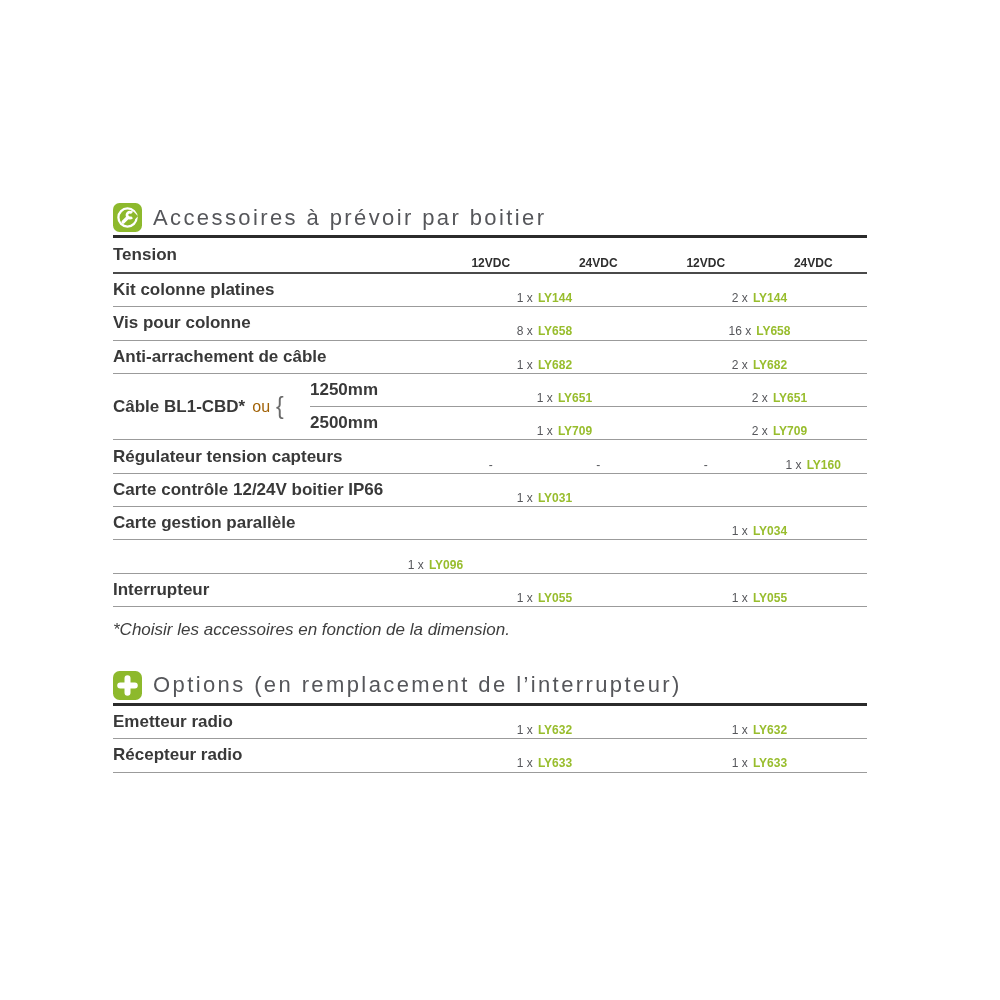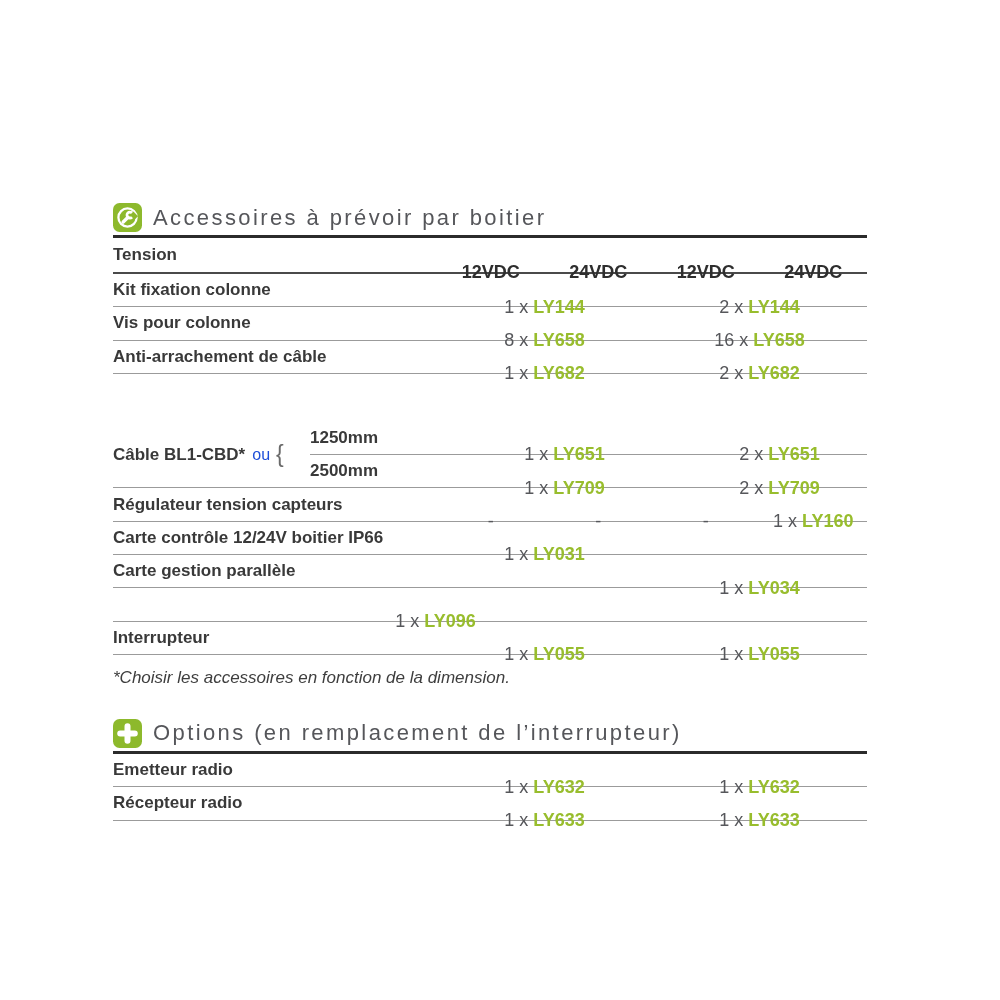--- a/index.html
+++ b/index.html
@@ -24,41 +24,41 @@
     border-bottom:1px solid #9b9b9b;position:relative;
   }
   .trow.r-tension{height:36px;border-bottom:2px solid #4a4a4a;align-items:center;}
   .trow.r-montage{height:33px;border-bottom:1px solid #8a8a8a;}
   .tlabel{
     flex:0 0 324px;font-weight:700;font-size:17px;color:#393939;
     white-space:nowrap;
   }
   .tvals{flex:1;position:relative;align-self:stretch;}
   .vcell{
-    position:absolute;top:17px;height:100%;display:flex;align-items:center;
-    justify-content:center;font-size:18px;white-space:nowrap;
+    position:absolute;top:8px;height:100%;display:flex;align-items:center;
+    justify-content:center;font-size:12px;white-space:nowrap;
   }
   .p-g1{left:0;width:215px;}
   .p-g2{left:215px;width:215px;}
   .p-c1{left:0;width:107.5px;}
   .p-c2{left:107.5px;width:107.5px;}
   .p-c3{left:215px;width:107.5px;}
   .p-c4{left:322.5px;width:107.5px;}
   .col-head,.group-head{font-weight:700;color:#2e2e2e;}
   .qty{color:#56575B;font-weight:400;margin-right:5px;}
   .part{color:#98BD2D;font-weight:700;}
   .dash{color:#56575B;}
 
   
-  .trow.r-split{height:66.6px;align-items:stretch;margin-top:48px;}
+  .trow.r-split{height:66.6px;align-items:stretch;}
   .split-label{
     flex:0 0 197px;display:flex;align-items:center;white-space:nowrap;
   }
   .split-name{font-weight:700;font-size:17px;color:#393939;}
-  .split-connector{font-size:16px;color:#1d4ed8;margin-left:7px;}
+  .split-connector{font-size:16px;color:#a16207;margin-left:7px;}
   .split-brace{font-size:23px;color:#6a6a6a;margin-left:6px;font-weight:400;}
   .split-stack{flex:1;display:flex;flex-direction:column;}
   .subrow{display:flex;align-items:center;height:33.3px;box-sizing:border-box;gap:20px;}
   .subrow:first-child{border-bottom:1px solid #9b9b9b;}
   .sublabel{flex:0 0 127px;font-weight:700;font-size:17px;color:#393939;}
 
   .footnote{
     margin:13px 0 0 0;font-style:italic;font-size:17px;color:#3e3e3e;
     height:21px;white-space:nowrap;
   }
@@ -88,21 +88,21 @@
         <div class="tlabel">Tension</div>
         <div class="tvals">
           <div class="vcell p-c1 col-head">12VDC</div>
           <div class="vcell p-c2 col-head">24VDC</div>
           <div class="vcell p-c3 col-head">12VDC</div>
           <div class="vcell p-c4 col-head">24VDC</div>
         </div>
       </div>
 
     <div class="trow">
-          <div class="tlabel">Kit fixation colonne</div>
+          <div class="tlabel">Kit colonne platines</div>
           <div class="tvals">
             <div class="vcell p-g1">
               <span class="qty">1 x</span>
               <span class="part">LY144</span>
             </div>
             <div class="vcell p-g2">
               <span class="qty">2 x</span>
               <span class="part">LY144</span>
             </div>
           </div>

